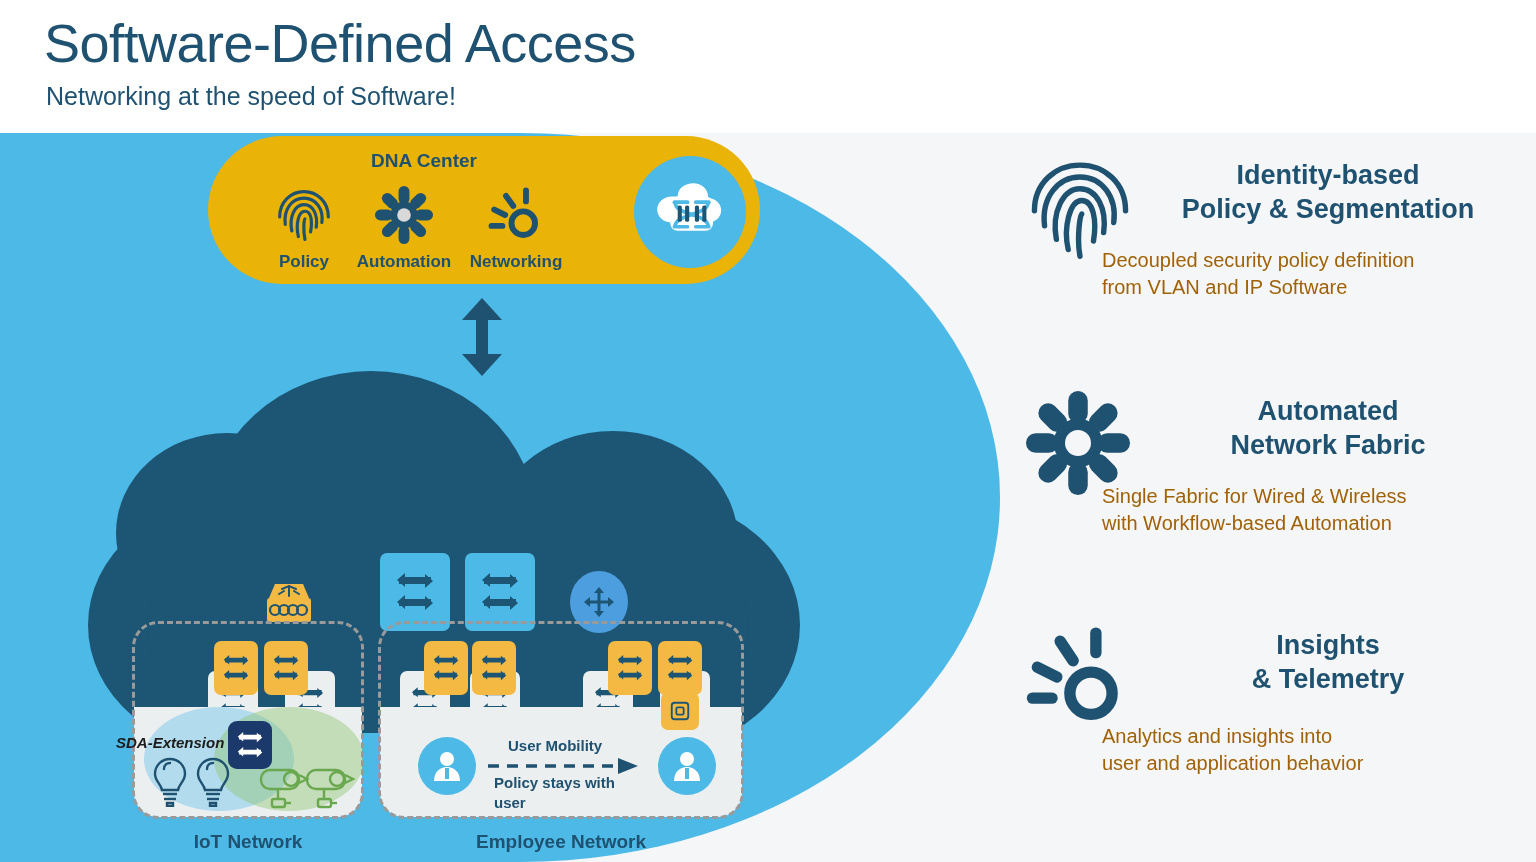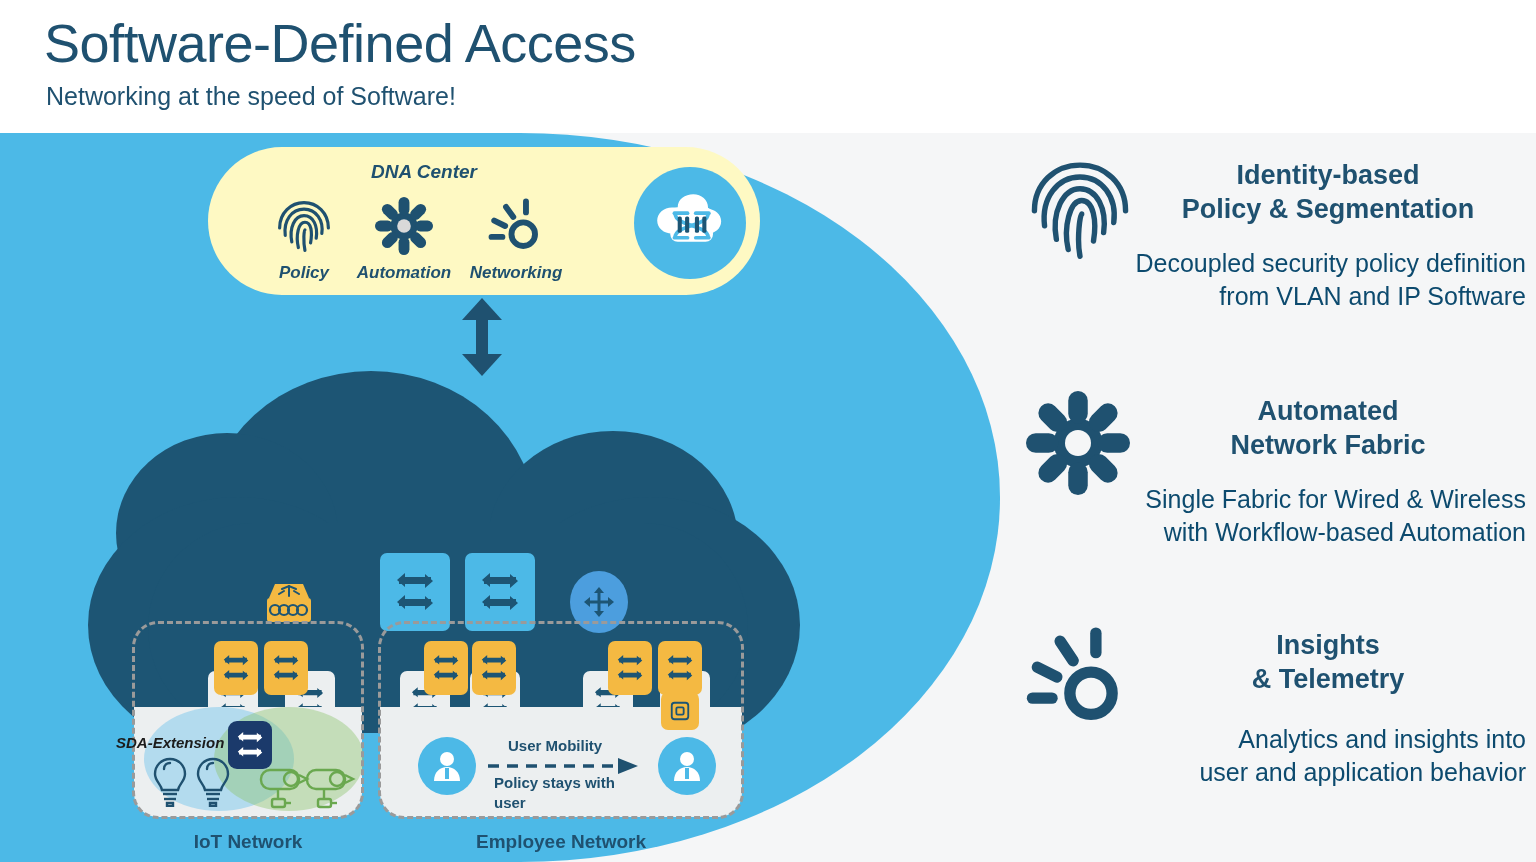--- a/index.html
+++ b/index.html
@@ -27,22 +27,22 @@
   #stage { position: absolute; left: 0; top: 133px; width: 1536px; height: 729px; background: #f5f6f7; }
   #blue-panel {
     position: absolute; left: 0; top: 0; width: 1000px; height: 729px;
     background: #4cb9e7;
     border-top-right-radius: 480px 364px;
     border-bottom-right-radius: 480px 364px;
   }
 
   
   #dna-center {
-    position: absolute; left: 208px; top: 14px; width: 552px; height: 148px;
-    background: #fef9c3; border-radius: 74px; font-style: italic;
+    position: absolute; left: 208px; top: 3px; width: 552px; height: 148px;
+    background: #eab308; border-radius: 74px;
   }
   #dna-center-title {
     position: absolute; top: 14px; left: 0; width: 100%;
     text-align: center; font-size: 19px; font-weight: 700; color: #1f5170;
     padding-right: 120px;
   }
   .dna-item { position: absolute; width: 120px; text-align: center; }
   .dna-item .dna-label { font-size: 17px; font-weight: 700; color: #1f5170; margin-top: 4px; }
   .dna-glyph { height: 66px; display: flex; align-items: center; justify-content: center; }
   #dna-item-policy    { left: 36px;  top: 46px; }
@@ -108,21 +108,21 @@
 
   
   .feature { position: absolute; width: 500px; }
   .feature-icon { position: absolute; left: 0; top: 0; width: 110px; height: 110px; }
   .feature-title {
     position: absolute; left: 106px; top: 4px; width: 392px;
     font-size: 27px; font-weight: 700; color: #1f5170; text-align: center; line-height: 1.25;
   }
   .feature-desc {
     position: absolute; left: 76px; top: 92px; width: 424px;
-    font-size: 25px; font-weight: 400; color: #0c4a6e; text-align: right; line-height: 1.33;
+    font-size: 20px; font-weight: 400; color: #a16207; text-align: left; line-height: 1.33;
   }
   #feature-0 { left: 1026px; top: 22px; }
   #feature-1 { left: 1026px; top: 258px; }
   #feature-2 { left: 1026px; top: 492px; }
   #feature-2 .feature-desc { top: 98px; }
 </style>
 </head>
 <body>
 
 <div id="header">

